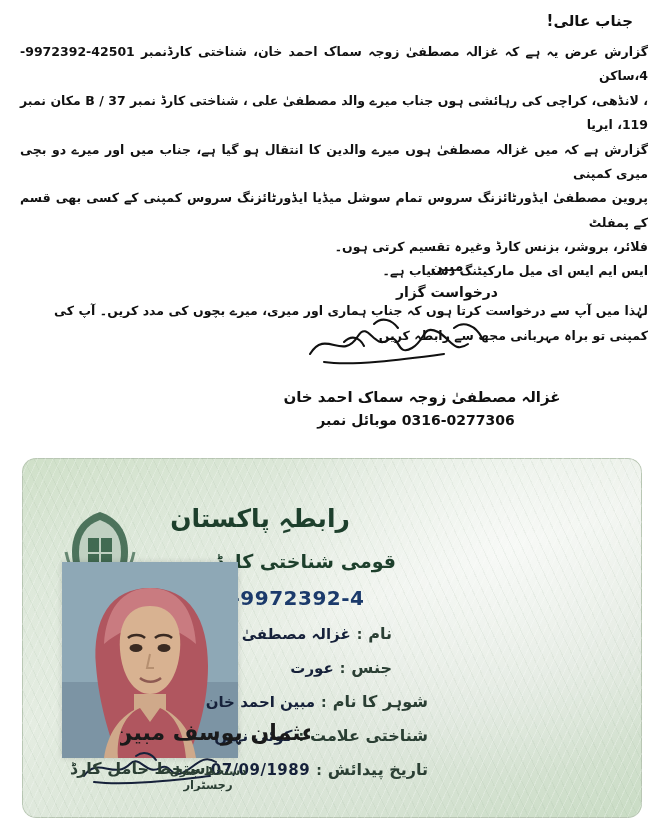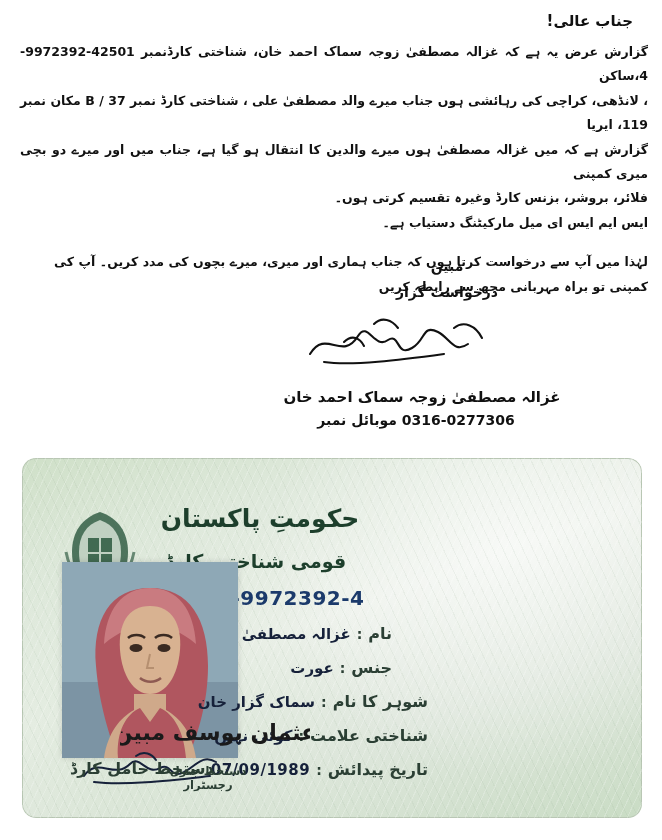--- a/index.html
+++ b/index.html
@@ -198,21 +198,21 @@
     font-size: 25px;
     font-weight: bold;
     color: #1d3f2c;
     letter-spacing: 1px;
   }
   .subtitle-urdu {
     position: absolute;
     right: 246px;
     top: 92px;
     width: 280px;
-    text-align: center;
+    text-align: right;
     font-size: 19px;
     font-weight: bold;
     color: #1d3f2c;
   }
   .cnic-number {
     position: absolute;
     right: 230px;
     top: 128px;
     width: 300px;
     text-align: center;
@@ -287,20 +287,21 @@
 
 <div class="page">
 
   <div class="letter">
     <div class="salutation">جناب عالی!</div>
 
     <div class="body-block">
       <span class="body-line">گزارش عرض یہ ہے کہ غزالہ مصطفیٰ زوجہ سماک احمد خان، شناختی کارڈنمبر 42501-9972392-4،ساکن</span>
       <span class="body-line">، لانڈھی، کراچی کی رہائشی ہوں جناب میرے والد مصطفیٰ علی ، شناختی کارڈ نمبر 37 / B مکان نمبر 119، ایریا</span>
       <span class="body-line">گزارش ہے کہ میں غزالہ مصطفیٰ ہوں میرے والدین کا انتقال ہو گیا ہے، جناب میں اور میرے دو بچی میری کمپنی</span>
+      <span class="body-line">پروین مصطفیٰ ایڈورٹائزنگ سروس تمام سوشل میڈیا ایڈورٹائزنگ سروس کمپنی کے کسی بھی قسم کے پمفلٹ</span>
       <span class="body-line">فلائر، بروشر، بزنس کارڈ وغیرہ تقسیم کرتی ہوں۔</span>
       <span class="body-line">ایس ایم ایس ای میل مارکیٹنگ دستیاب ہے۔</span>
     </div>
 
     <div class="final-para">لہٰذا میں آپ سے درخواست کرتا ہوں کہ جناب ہماری اور میری، میرے بچوں کی مدد کریں۔ آپ کی کمپنی تو براہ مہربانی مجھ سے رابطہ کریں</div>
   </div>
 
   <div class="closing">
     <div class="thanks">مبین</div>
     <div class="applicant-word">درخواست گزار</div>
@@ -344,21 +345,21 @@
             <rect x="43" y="32" width="11" height="14"></rect>
             <rect x="30" y="48" width="11" height="14"></rect>
             <rect x="43" y="48" width="11" height="14"></rect>
           </g>
           <path d="M42 66 l3.5 9 9.5 0 -7.6 5.8 2.9 9.2 -8.3-5.7 -8.3 5.7 2.9-9.2 -7.6-5.8 9.5 0 Z" fill="#26543a" opacity="0.8"></path>
           <path d="M8 46 C 12 66, 24 84, 40 96" stroke="#26543a" stroke-width="3" fill="none" opacity="0.7"></path>
           <path d="M76 46 C 72 66, 60 84, 44 96" stroke="#26543a" stroke-width="3" fill="none" opacity="0.7"></path>
         </svg>
       </div>
 
-      <div class="title-urdu">حکومتِ پاکستان</div>
+      <div class="title-urdu">رابطہِ پاکستان</div>
       <div class="subtitle-urdu">قومی شناختی کارڈ</div>
       <div class="cnic-number">42501-9972392-4</div>
 
       <div class="photo">
         <svg width="176" height="196" viewBox="0 0 176 196" aria-hidden="true">
           <rect x="0" y="0" width="176" height="196" fill="#8ea8b6"></rect>
           <rect x="0" y="120" width="176" height="76" fill="#7c94a4"></rect>
 
           <path d="M88 26 C 48 26, 30 58, 34 104 C 37 142, 48 176, 56 196 L126 196 C 136 172, 146 140, 146 104 C 146 58, 128 26, 88 26 Z" fill="#b0565f"></path>
           <path d="M88 26 C 60 26, 44 48, 42 82 C 56 70, 70 64, 88 64 C 106 64, 120 70, 134 82 C 132 48, 116 26, 88 26 Z" fill="#c97b80"></path>
@@ -397,21 +398,21 @@
 
       <div class="field-row r-gender">
         <span class="field-label">جنس</span>
         <span class="field-sep">:</span>
         <span class="field-value">عورت</span>
       </div>
 
       <div class="field-row r-husb">
         <span class="field-label">شوہر کا نام</span>
         <span class="field-sep">:</span>
-        <span class="field-value">سماک گزار خان</span>
+        <span class="field-value">مبین احمد خان</span>
       </div>
 
       <div class="field-row r-mark">
         <span class="field-label">شناختی علامت</span>
         <span class="field-sep">:</span>
         <span class="field-value">کوئی نہیں</span>
       </div>
 
       <div class="field-row r-dob">
         <span class="field-label">تاریخ پیدائش</span>

